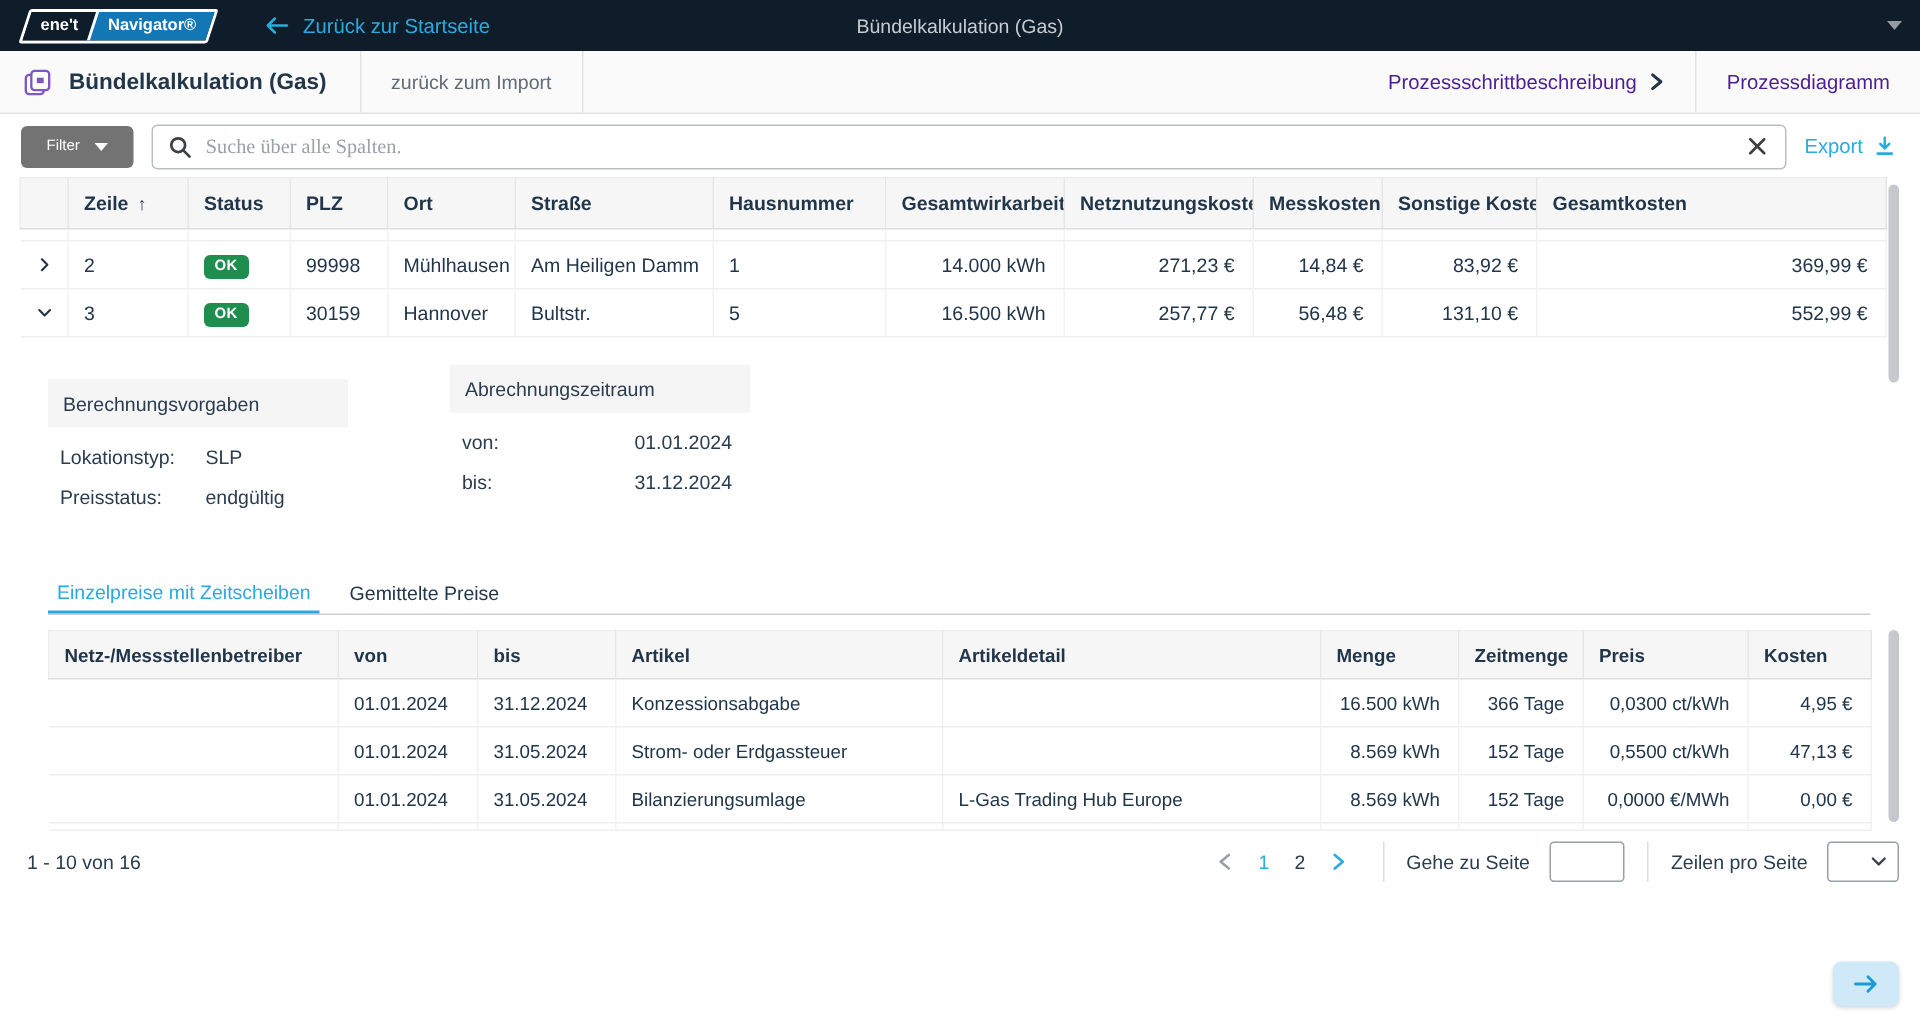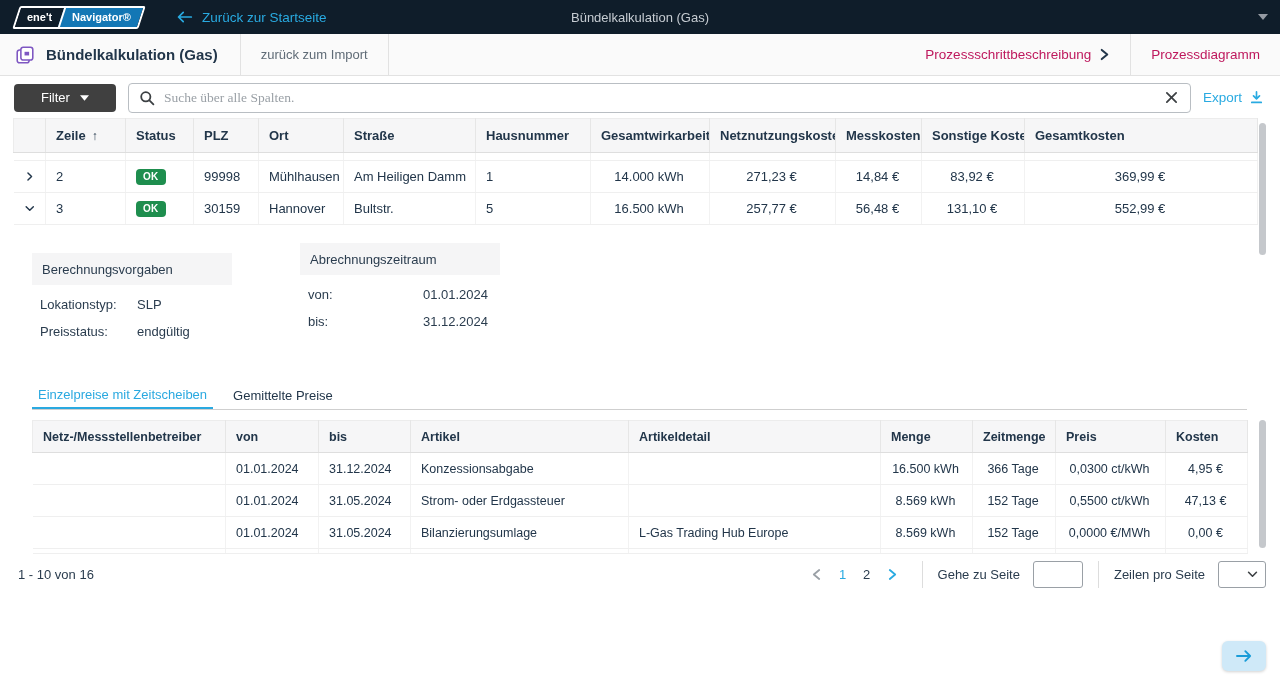--- a/index.html
+++ b/index.html
@@ -26,48 +26,48 @@
   .topbar-caret { position:absolute; right:12px; top:14px; cursor:pointer; }
 
   
   .app-header { position:absolute; top:34px; left:0; width:100%; height:42px;
     background:#fafafa; border-bottom:1px solid #e2e2e2; display:flex; align-items:center; }
   .ah-icon { margin-left:14px; }
   .ah-title { font-size:15px; font-weight:700; color:#22364a; margin:0 22px 0 10px; }
   .vdiv { width:1px; align-self:stretch; background:#e2e2e2; }
   .ah-link { font-size:13px; color:#5f6b76; padding:0 20px; align-self:stretch;
     display:flex; align-items:center; gap:8px; cursor:pointer; background:none; border:none; font-family:inherit;text-align:center; }
-  .ah-link.dark { font-size:13.5px; color:#be185d; }
+  .ah-link.dark { font-size:13.5px; color:#4c1d95; }
   .spacer { flex:1; }
 
   
   .toolbar { position:absolute; top:77px; left:0; width:100%; height:41px;
     display:flex; align-items:center; background:#fff; }
-  .filter-btn { margin-left:14px; height:28px; background:#404040; color:#fff;
-    border:none; border-radius:4px; font-size:13px; font-family:inherit;
-    display:flex; align-items:center; gap:10px; padding:0 27px; cursor:pointer; }
+  .filter-btn { margin-left:14px; height:28px; background:#737373; color:#fff;
+    border:none; border-radius:4px; font-size:10px; font-family:inherit;
+    display:flex; align-items:center; gap:10px; padding:0 17px; cursor:pointer; }
   .search-box { flex:1; margin:0 12px; height:30px; border:1px solid #b9bec3;
     border-radius:4px; display:flex; align-items:center; padding:0 10px; gap:9px; background:#fff; }
   .search-box input { flex:1; border:none; outline:none; font-size:13.5px;
     color:#333; font-family:Liberation Serif, serif; background:transparent; }
   .search-box input::placeholder { color:#9aa0a6; opacity:1; }
   .icon-btn { background:none; border:none; cursor:pointer; display:flex; padding:2px; }
   .export { display:flex; align-items:center; gap:7px; color:#29aae1;
     font-size:13.5px; margin-right:16px; cursor:pointer; }
 
   
   table.grid { position:absolute; left:13px; top:118px; width:1244px;
     border-collapse:collapse; table-layout:fixed; font-size:13px; color:#22364a; }
   .grid th { background:#f6f6f7; font-weight:700; text-align:left; height:34px;
     padding:0 10px; border-bottom:1px solid #dedede; border-right:1px solid #e6e6e6;
     border-top:1px solid #ececec; white-space:nowrap; overflow:hidden; }
   .grid th:first-child { border-left:1px solid #ececec; }
   .grid td { height:32px; padding:0 10px; background:#fff;
     border-bottom:1px solid #efefef; border-right:1px solid #f2f2f2; white-space:nowrap; overflow:hidden; }
-  .grid td.num, .subgrid td.num { text-align:center; padding-right:12px; }
+  .grid td.num, .subgrid td.num { text-align:right; padding-right:12px; }
   .grid tr.sliver td { height:8px; padding:0; line-height:0; }
   .subgrid tr.sliver td { height:5px; padding:0; line-height:0; }
   .sort-arrow { font-weight:700; margin-left:6px; font-size:12px; }
   .badge-ok { display:inline-block; background:#1e8e4e; color:#fff; font-size:10px;
     font-weight:700; padding:3px 7px; border-radius:4px; letter-spacing:.3px; line-height:10px; }
   .exp-btn { width:100%; background:none; border:none; display:flex;
     justify-content:center; cursor:pointer; color:#22364a; padding:0; }
   .rot90 { transform:rotate(90deg); }
 
   

